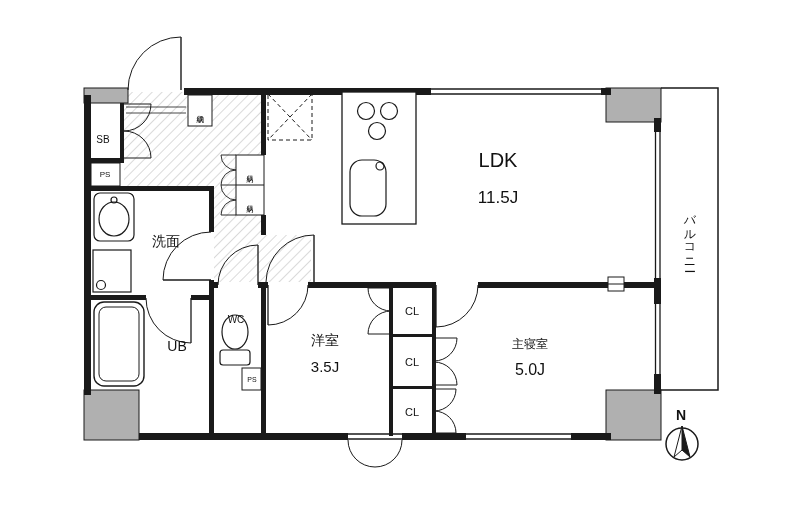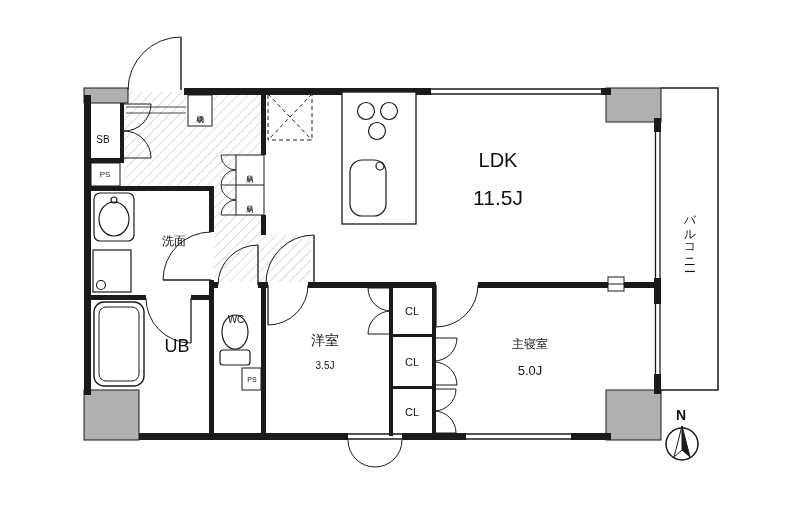--- a/index.html
+++ b/index.html
@@ -220,29 +220,29 @@
       <polygon points="676,426 684,457 676,450" fill="#1a1a1a" stroke="#1a1a1a" stroke-width="1"></polygon>
       <polygon points="676,426 668,457 676,450" fill="#ffffff" stroke="#1a1a1a" stroke-width="1"></polygon>
     </g>
   </svg>
 
   <div class="lbl" style="left:97px;top:140px;font-size:10px;">SB</div>
   <div class="lbl" style="left:99px;top:175px;font-size:8px;">PS</div>
   <div class="lbl vert" style="left:194px;top:110px;font-size:7.5px;">収納</div>
   <div class="lbl vert" style="left:244px;top:170px;font-size:7px;">収納</div>
   <div class="lbl vert" style="left:244px;top:200px;font-size:7px;">収納</div>
-  <div class="lbl" style="left:168px;top:241px;font-size:12px;">洗面</div>
-  <div class="lbl" style="left:171px;top:346px;font-size:18px;">UB</div>
+  <div class="lbl" style="left:160px;top:241px;font-size:14px;">洗面</div>
+  <div class="lbl" style="left:171px;top:346px;font-size:14px;">UB</div>
   <div class="lbl" style="left:230px;top:320px;font-size:10px;">WC</div>
   <div class="lbl" style="left:246px;top:379px;font-size:7px;">PS</div>
   <div class="lbl" style="left:492px;top:160px;font-size:20px;">LDK</div>
-  <div class="lbl" style="left:492px;top:197px;font-size:21px;">11.5J</div>
+  <div class="lbl" style="left:492px;top:197px;font-size:17px;">11.5J</div>
   <div class="lbl" style="left:319px;top:340px;font-size:14px;">洋室</div>
-  <div class="lbl" style="left:319px;top:366px;font-size:10px;">3.5J</div>
+  <div class="lbl" style="left:319px;top:366px;font-size:15px;">3.5J</div>
   <div class="lbl" style="left:406px;top:311px;font-size:11px;">CL</div>
   <div class="lbl" style="left:406px;top:362px;font-size:11px;">CL</div>
   <div class="lbl" style="left:406px;top:412px;font-size:11px;">CL</div>
   <div class="lbl" style="left:524px;top:344px;font-size:12px;">主寝室</div>
-  <div class="lbl" style="left:524px;top:370px;font-size:13px;">5.0J</div>
+  <div class="lbl" style="left:524px;top:370px;font-size:16px;">5.0J</div>
   <div class="lbl vert" style="left:684px;top:236px;font-size:12px;">バルコニー</div>
   <div class="lbl bold" style="left:675px;top:415px;font-size:14px;">N</div>
 
 </div>
 
 </body></html>

